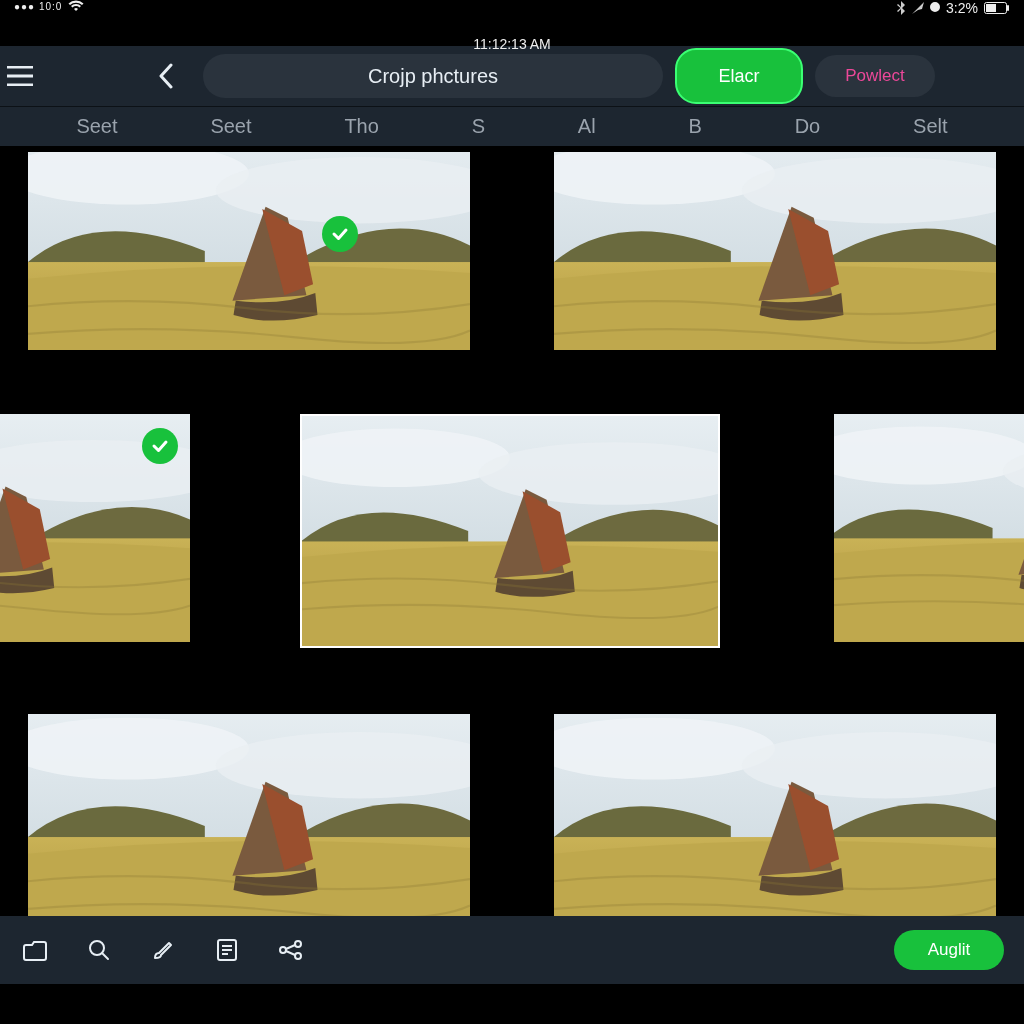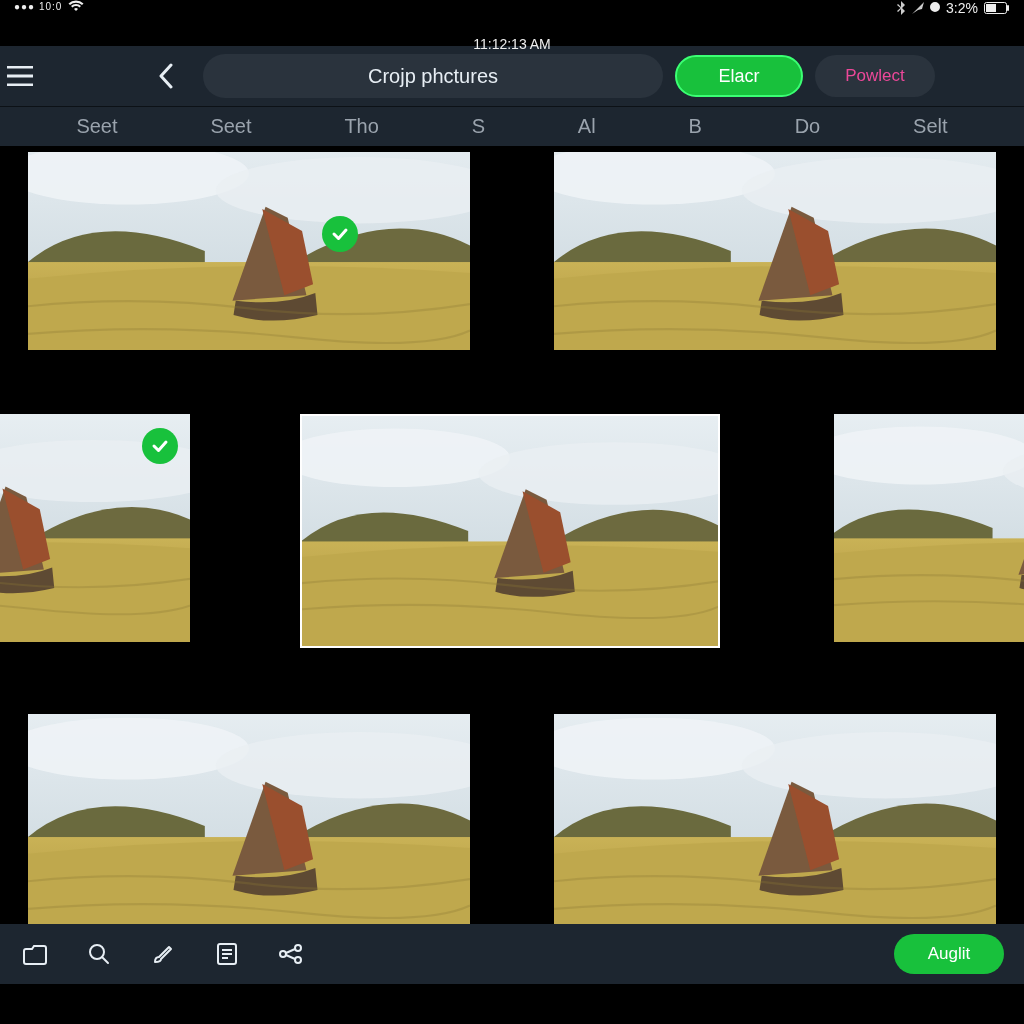--- a/index.html
+++ b/index.html
@@ -7,33 +7,33 @@
   .status-bar { height:26px; display:flex; align-items:flex-start; justify-content:space-between; padding:0 14px; font-size:14px; color:#eee; background:#000; }
   .status-left, .status-right { display:flex; align-items:center; gap:6px; }
   .status-center { position:absolute; left:50%; transform:translateX(-50%); font-size:14px;margin-top:36px; }
   .dots { font-size:10px; letter-spacing:1px; }
   .wifi-icon, .loc-icon, .bt-icon, .send-icon, .batt-icon { display:inline-flex; }
 
   .app-bar { height:60px; background:#1d2630; display:flex; align-items:center; padding:0 3px; gap:12px;margin-top:20px; }
   .hamburger { width:34px; height:34px; display:flex; align-items:center; justify-content:center; cursor:pointer; }
   .back-btn { width:34px; height:34px; display:flex; align-items:center; justify-content:center; cursor:pointer; margin-left:100px; margin-right:8px; }
   .title-pill { flex:0 0 460px; height:44px; background:#2a333d; border-radius:22px; display:flex; align-items:center; justify-content:center; font-size:20px; color:#e7eef4; }
-  .primary-btn { width:128px; height:42px; border-radius:21px; background:#18c13c; color:#fff; display:flex; align-items:center; justify-content:center; font-size:18px; border:2px solid #3bff73; cursor:pointer; }
+  .primary-btn { width:128px; height:56px; border-radius:21px; background:#18c13c; color:#fff; display:flex; align-items:center; justify-content:center; font-size:18px; border:2px solid #3bff73; cursor:pointer; }
   .secondary-btn { width:120px; height:42px; border-radius:21px; background:#2a333d; color:#ec4899; display:flex; align-items:center; justify-content:center; font-size:17px; cursor:pointer; }
 
   .tabs { height:40px; background:#1d2630; display:flex; align-items:center; justify-content:space-around; padding:0 30px; font-size:20px; color:#9aa3ad; border-top:1px solid #0c1116; }
   .tab { cursor:pointer; }
 
   .grid { position:relative; width:1024px; height:838px; background:#000; }
   .thumb { position:absolute; overflow:hidden; cursor:pointer; }
   .thumb svg { width:100%; height:100%; display:block; }
   .check { position:absolute; width:36px; height:36px; border-radius:50%; background:#18c13c; display:flex; align-items:center; justify-content:center; }
   .check svg { width:20px; height:20px; }
 
-  .bottom-bar { position:absolute; bottom:0; left:0; right:0; height:60px; background:#1d2630; display:flex; align-items:center; padding:0 20px; gap:34px; }
+  .bottom-bar { position:absolute; bottom:0; left:0; right:0; height:68px; background:#1d2630; display:flex; align-items:center; padding:0 20px; gap:34px; }
   .tool { width:30px; height:30px; display:flex; align-items:center; justify-content:center; cursor:pointer; }
   .spacer { flex:1; }
   .apply-btn { width:110px; height:40px; border-radius:20px; background:#18c13c; color:#fff; display:flex; align-items:center; justify-content:center; font-size:17px; cursor:pointer; }
 </style>
 </head>
 <body>
 
 <svg width="0" height="0" style="position:absolute">
   <defs>
     <linearGradient id="sky" x1="0" y1="0" x2="0" y2="1">

